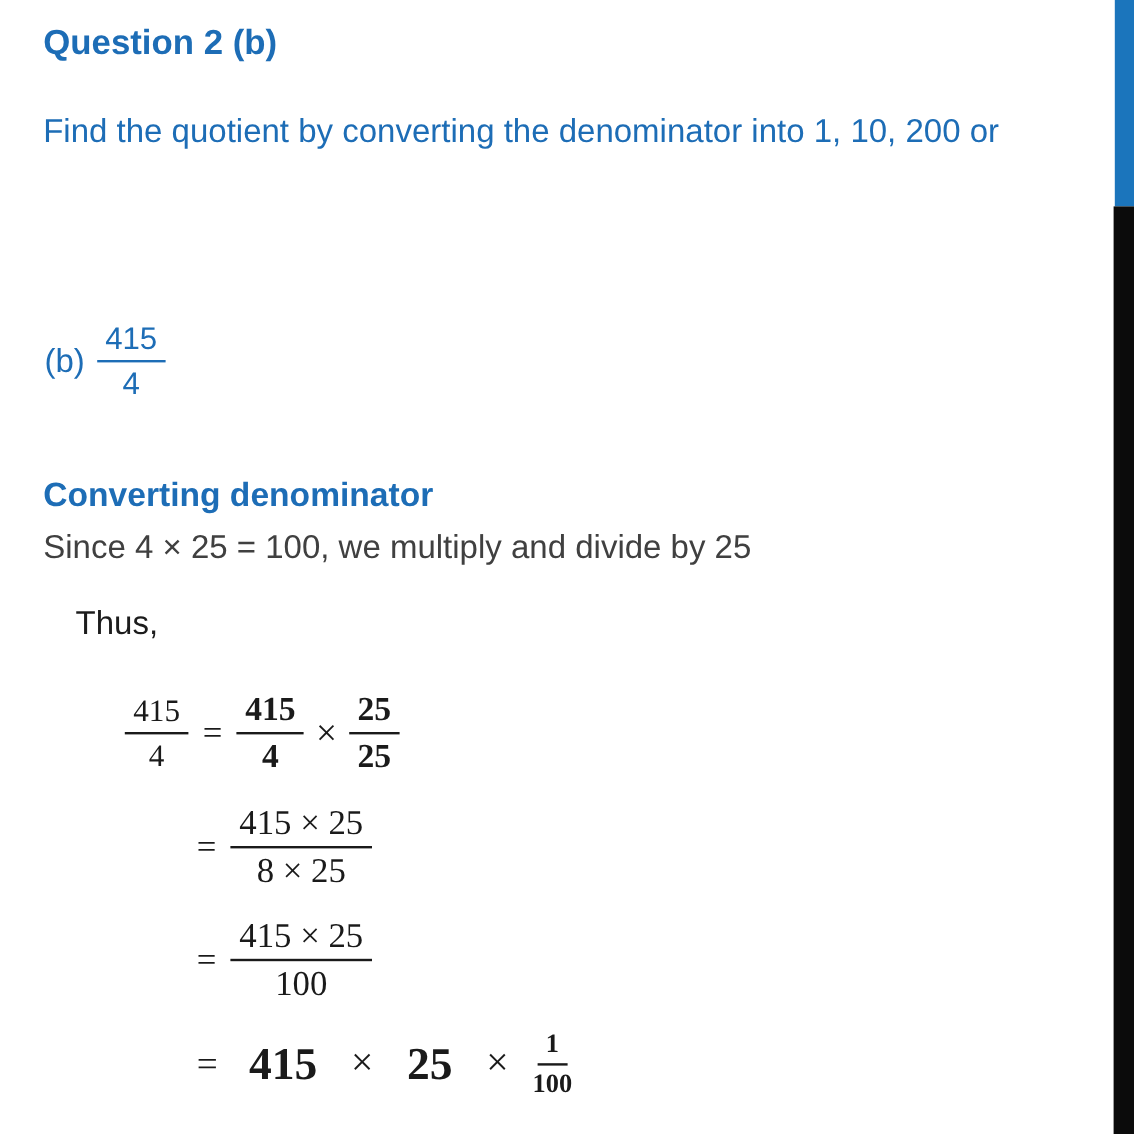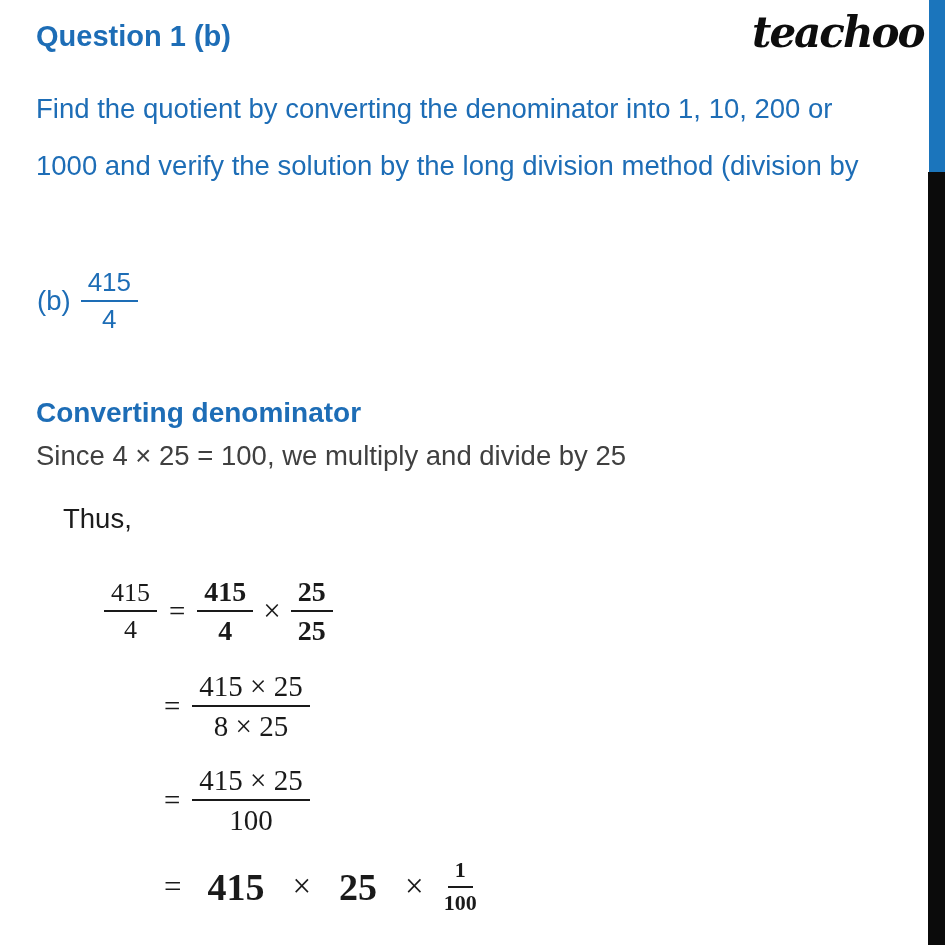--- a/index.html
+++ b/index.html
@@ -86,27 +86,25 @@
   .eq4 .small-frac { font-size: 22px; font-weight: bold; margin-left: 6px; }
 </style>
 </head>
 <body>
 
 <div class="page">
 
   <div class="rail-blue"></div>
   <div class="rail-black"></div>
 
-  <div class="logo">teachoo</div>
 
-  <div class="q-title">Question 1 (b)</div>
+  <div class="q-title">Question 2 (b)</div>
 
   <div class="q-body">
     <div>Find the quotient by converting the denominator into 1, 10, 200 or</div>
-    <div>1000 and verify the solution by the long division method (division by</div>
   </div>
 
   <div class="part-line">
     <span>(b)</span>
     <span class="frac">
       <span class="num">415</span>
       <span class="den">4</span>
     </span>
   </div>
 

